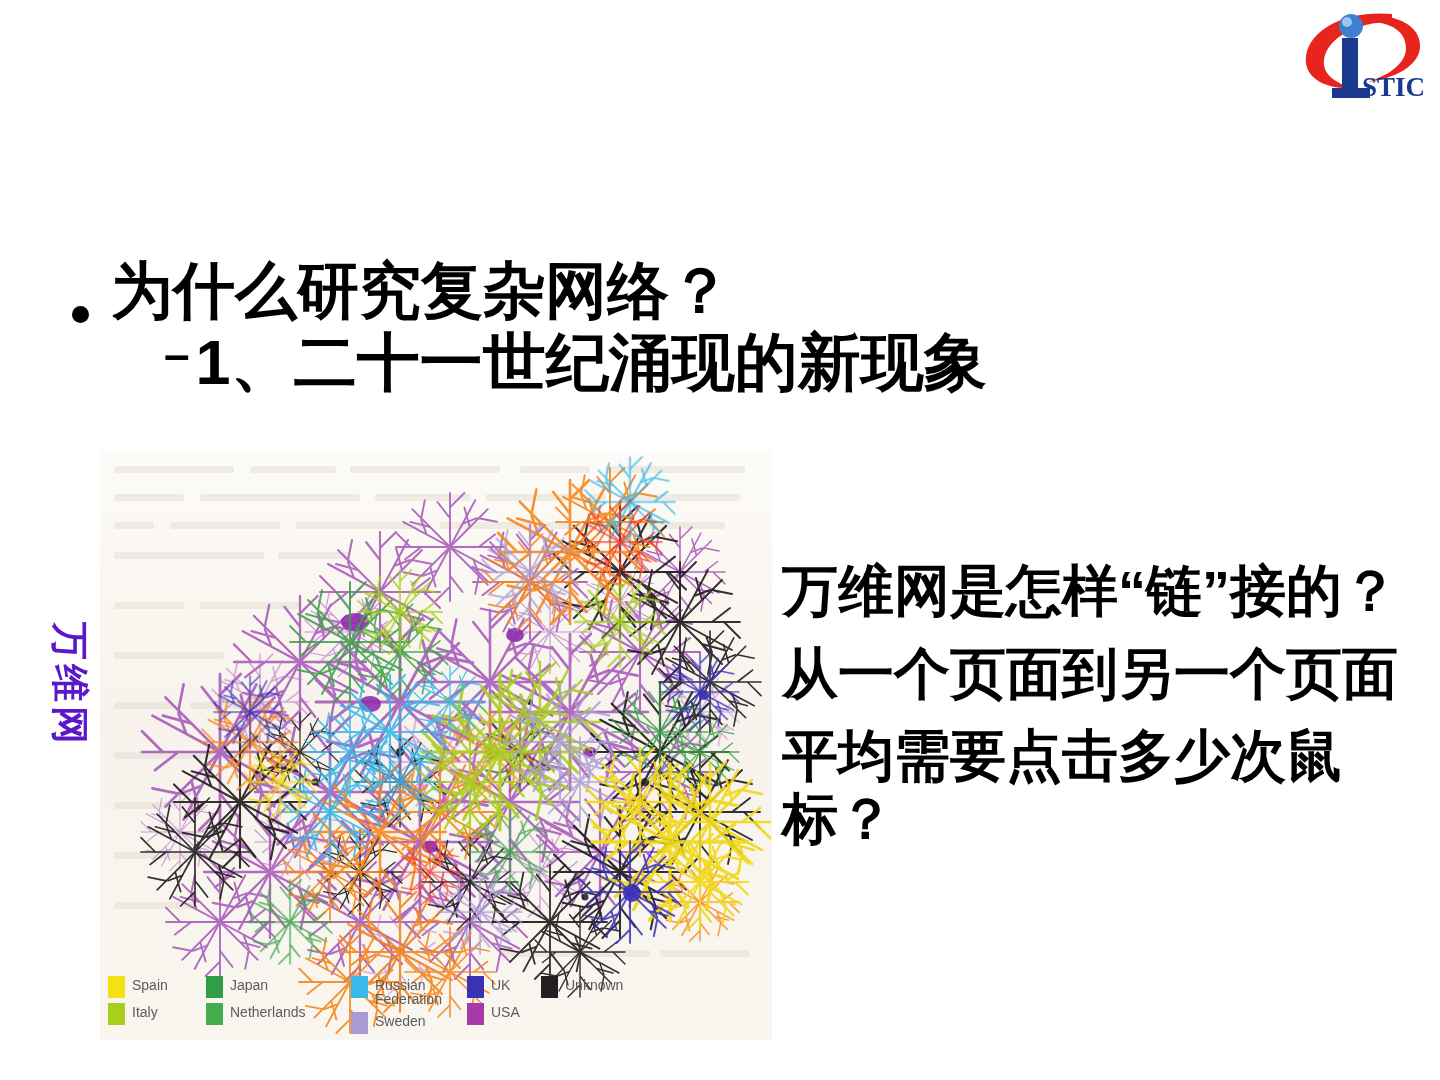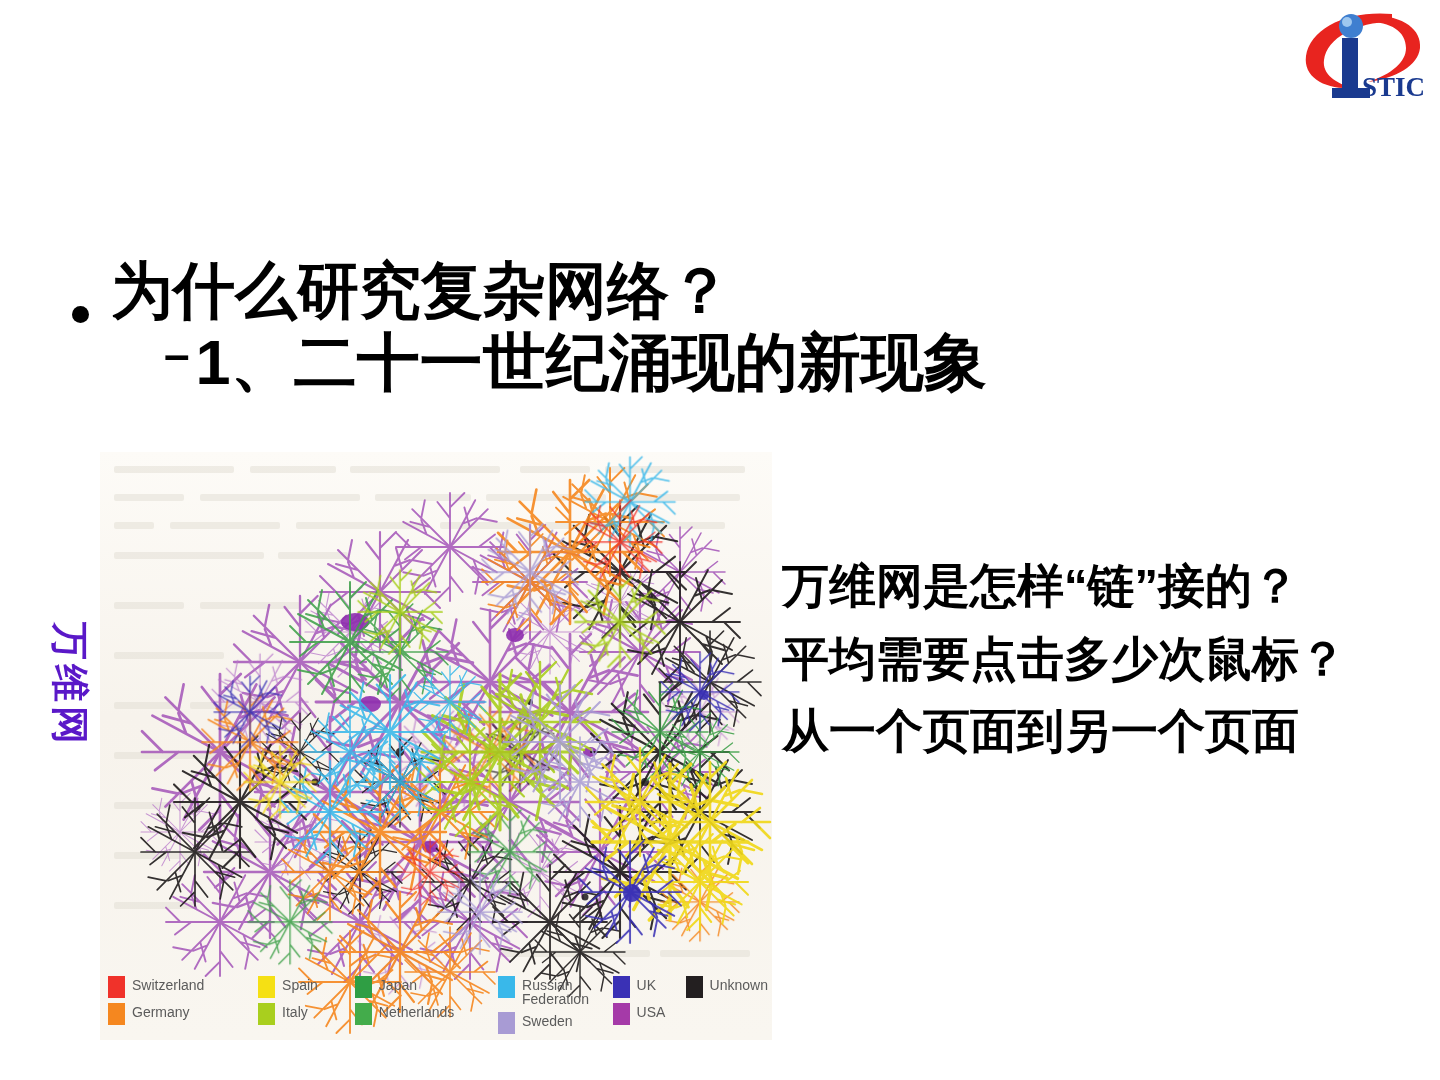--- a/index.html
+++ b/index.html
@@ -164,21 +164,21 @@
   }
 
   
   .body-text {
     position: absolute;
     left: 782px;
     top: 560px;
     width: 620px;
   }
   .body-line {
-    font-size: 47px;
+    font-size: 56px;
     font-weight: bold;
     line-height: 1.12;
     margin-bottom: 20px;
     word-break: break-all;
   }
   .body-line:last-child { margin-bottom: 0; }
 </style>
 </head>
 <body>
 
@@ -404,30 +404,20 @@
       </g>
       <g fill="#3a31b5" opacity="0.9">
         <circle cx="532" cy="441" r="9"></circle>
         <circle cx="604" cy="243" r="5"></circle>
       </g>
     </svg>
   </div>
 
   <div class="legend">
 
-    <div class="legend-col" style="width:152px;">
-      <div class="legend-item">
-        <span class="legend-swatch" style="background:#f0322a"></span>
-        <span class="legend-label">Switzerland</span>
-      </div>
-      <div class="legend-item">
-        <span class="legend-swatch" style="background:#f5871f"></span>
-        <span class="legend-label">Germany</span>
-      </div>
-    </div>
 
     <div class="legend-col" style="width:98px;justify-content:flex-end;">
       <div class="legend-item">
         <span class="legend-swatch" style="background:#f5e014"></span>
         <span class="legend-label">Spain</span>
       </div>
       <div class="legend-item">
         <span class="legend-swatch" style="background:#a9cf1e"></span>
         <span class="legend-label">Italy</span>
       </div>
@@ -472,15 +462,15 @@
         <span class="legend-swatch" style="background:#231f20"></span>
         <span class="legend-label">Unknown</span>
       </div>
     </div>
 
   </div>
 </div>
 
 <div class="body-text">
   <div class="body-line">万维网是怎样“链”接的？</div>
+  <div class="body-line">从一个页面到另一个页面</div>
   <div class="body-line">平均需要点击多少次鼠标？</div>
-  <div class="body-line">从一个页面到另一个页面</div>
 </div>
 
 </body></html>

